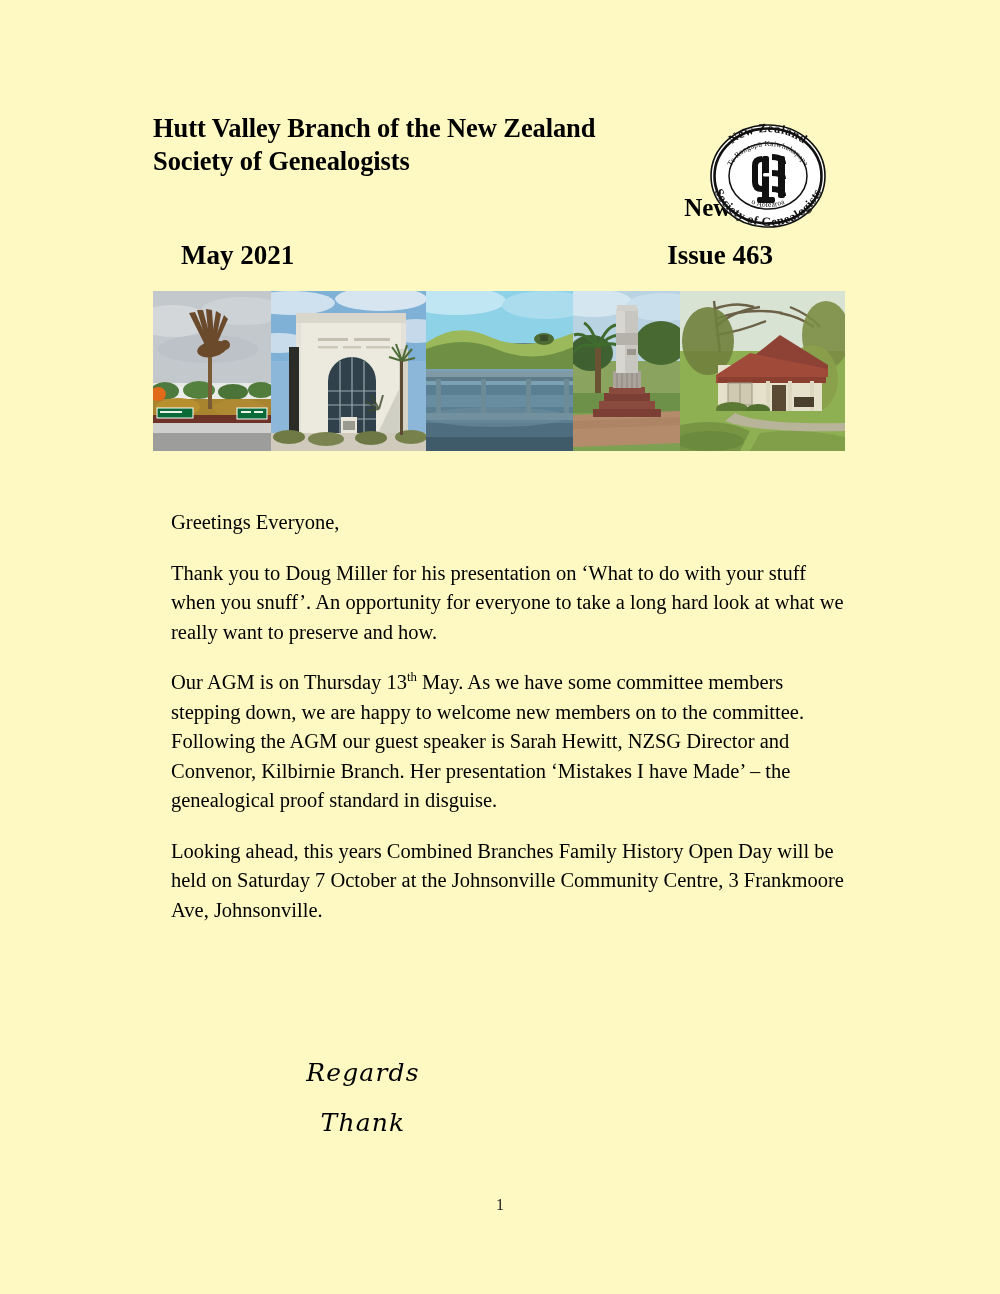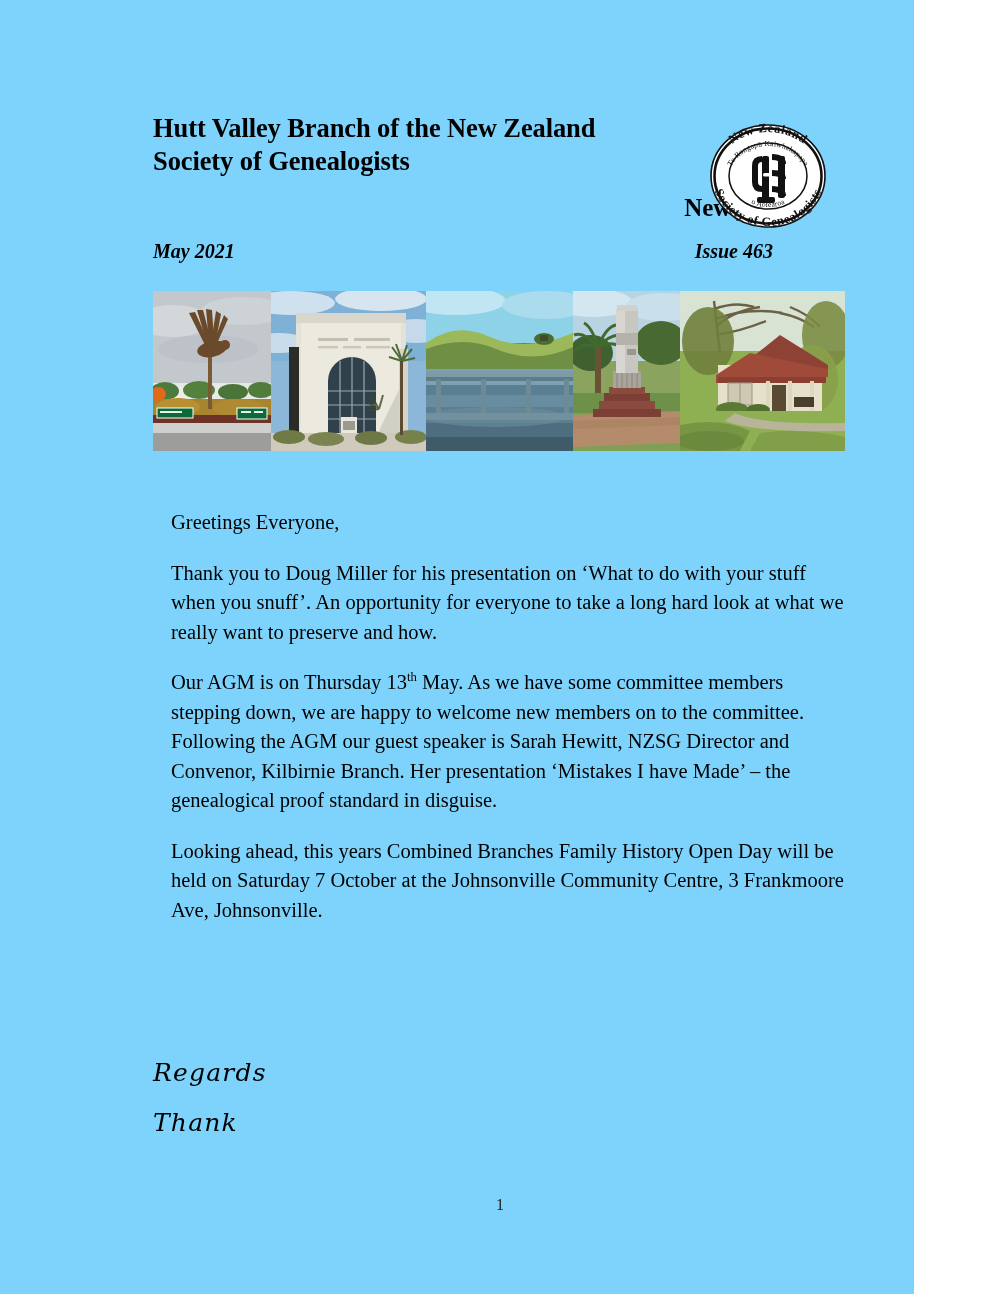--- a/index.html
+++ b/index.html
@@ -2,23 +2,23 @@
 <html><head>
 <meta charset="utf-8">
 <style>
   html, body {
     margin: 0;
     padding: 0;
     background: #ffffff;
   }
   .page {
     position: relative;
-    width: 914px;
+    width: 1000px;
     height: 1294px;
-    background: #7dd3fc;
+    background: #fef9c3;
     overflow: hidden;
     font-family: "Liberation Serif", serif;
     color: #000000;
   }
 
   
   .masthead {
     position: absolute;
     left: 153px;
     top: 112px;
@@ -59,23 +59,23 @@
     left: 153px;
     top: 240px;
     width: 620px;
     display: flex;
     justify-content: space-between;
     align-items: baseline;
   }
   .issue-row > div {
     font-family: "Liberation Serif", serif;
     font-weight: bold;
-    font-style: italic;
-    font-size: 20px;
+    font-size: 27px;
     white-space: nowrap;
+    margin-left: 28px;
   }
 
   
   .photo-strip {
     position: absolute;
     left: 153px;
     top: 291px;
     width: 692px;
     height: 160px;
     display: flex;
@@ -120,20 +120,21 @@
     left: 153px;
     top: 1048px;
     width: 420px;
   }
   .signoff div {
     font-family: "DejaVu Serif", serif;
     font-style: italic;
     font-size: 25px;
     line-height: 50px;
     letter-spacing: 1.2px;
+    text-align: center;
   }
 
   .page-number {
     position: absolute;
     left: 0;
     top: 1196px;
     width: 1000px;
     text-align: center;
     font-family: "Liberation Serif", serif;
     font-size: 16px;

